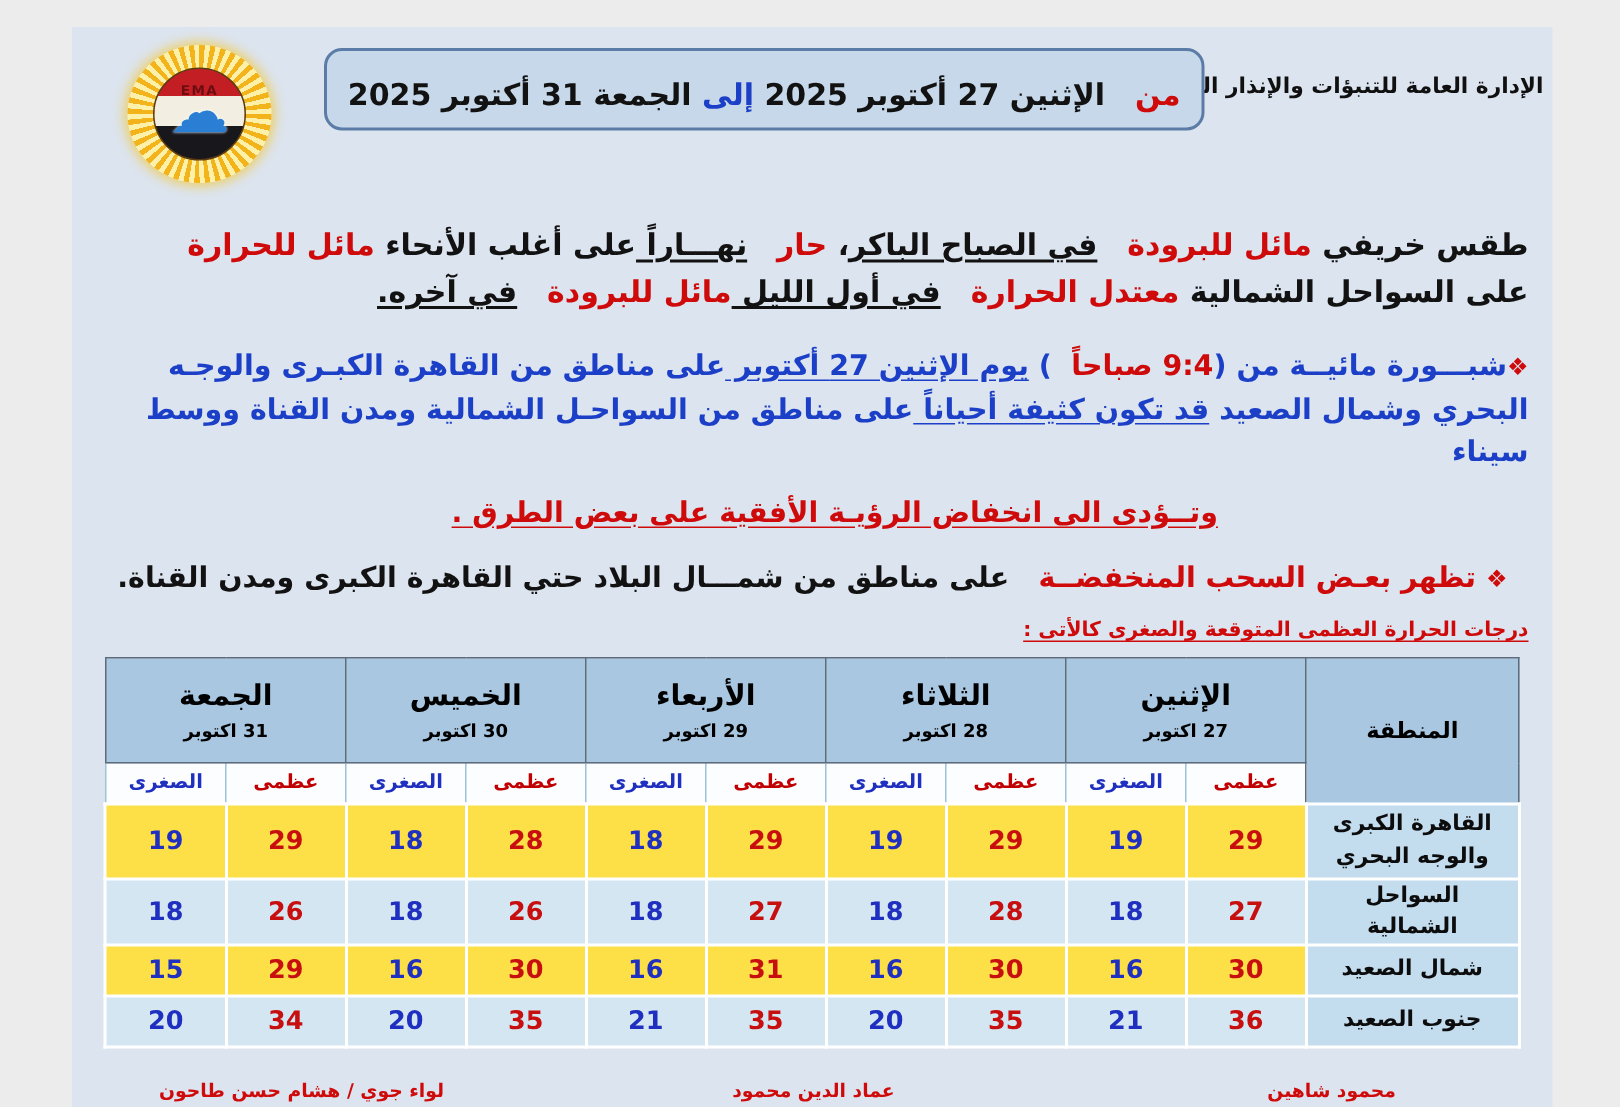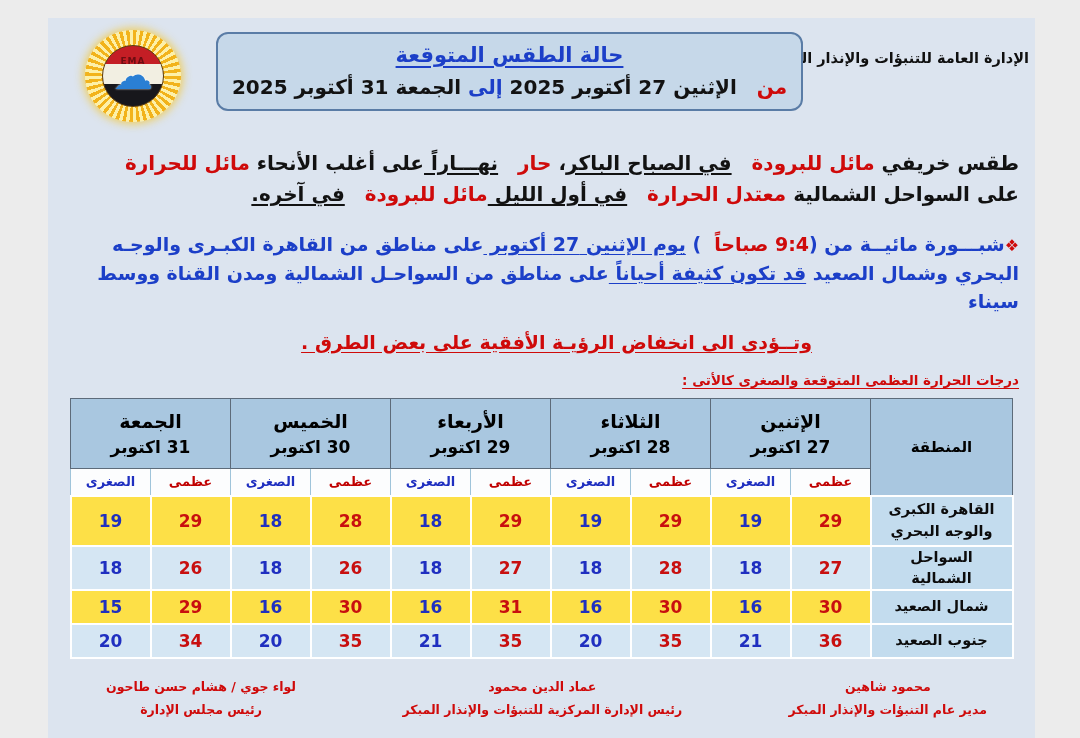--- a/index.html
+++ b/index.html
@@ -76,21 +76,21 @@
     text-decoration: underline; text-underline-offset: 3px;
   }
 
   
   table { width: 944px; margin: 10px auto 0 auto; border-collapse: collapse; table-layout: fixed; }
   .day-row th {
     background: #a9c7e0; border: 1px solid #5d6b7a;
     color: #000; height: 70px; text-align: center; vertical-align: middle;
   }
   .day-name { font-size: 19px; font-weight: bold; }
-  .day-date { font-size: 17px; font-weight: bold; margin-top: 5px; }
+  .day-date { font-size: 12px; font-weight: bold; margin-top: 5px; }
   .region-h { font-size: 15px; font-weight: bold; }
   .sub-row th {
     background: #fcfdfe; border: 1px solid #9fc4da;
     height: 27px; font-size: 13px; font-weight: bold; text-align: center;
   }
   .max-h { color: #c00000; }
   .min-h { color: #1f2fc0; }
   tbody th.region {
     background: #c3dcee; border: 2px solid #ffffff;
     font-size: 14.5px; font-weight: bold; color: #0c0c0c;
@@ -113,21 +113,20 @@
 </head>
 <body>
 
 <div class="page">
 
   <div class="header">
     <div class="org">
       <div>الإدارة العامة للتنبؤات والإنذار المبكر</div>
     </div>
     <div class="title-box">
-      <div class="title">حالة الطقس المتوقعة</div>
       <div class="date-line">
         <span class="r">من </span><span class="k">الإثنين 27 أكتوبر 2025 </span><span class="b">إلى </span><span class="k">الجمعة 31 أكتوبر 2025</span>
       </div>
     </div>
     <div class="logo-wrap">
       <div class="logo">
         <div class="sun"></div>
         <div class="globe">
           <div class="ema-text">EMA</div>
           <span class="cloud-icon">☁</span>
@@ -140,20 +139,24 @@
     <span class="k">طقس خريفي </span><span class="r">مائل للبرودة </span><span class="ku">في الصباح الباكر</span><span class="k">، </span><span class="r">حار </span><span class="ku">نهـــاراً </span><span class="k">على أغلب الأنحاء </span><span class="r">مائل للحرارة </span><span class="k">على السواحل الشمالية </span><span class="r">معتدل الحرارة </span><span class="ku">في أول الليل </span><span class="r">مائل للبرودة </span><span class="ku">في آخره.</span>
   </div>
 
   <div class="p2">
     <span class="diamond">❖</span><span class="b">شبـــورة مائيــة من (</span><span class="r">9:4 صباحاً</span><span class="b">) </span><span class="bu">يوم الإثنين 27 أكتوبر </span><span class="b">على مناطق من القاهرة الكبـرى والوجـه البحري وشمال الصعيد </span><span class="bu">قد تكون كثيفة أحياناً </span><span class="b">على مناطق من السواحـل الشمالية ومدن القناة ووسط سيناء</span>
     <div class="p2-line3">
       <span class="ru">وتــؤدى الى انخفاض الرؤيـة الأفقية على بعض الطرق .</span>
     </div>
   </div>
 
+  <div class="p3">
+    <span class="diamond">❖</span>
+    <span class="r">تظهر بعـض السحب المنخفضــة </span><span class="k">على مناطق من شمـــال البلاد حتي القاهرة الكبرى ومدن القناة.</span>
+  </div>
 
   <div class="caption">درجات الحرارة العظمى المتوقعة والصغرى كالأتى :</div>
 
   <table dir="rtl">
     <colgroup>
       <col style="width:142px">
       <col span="10" style="width:80px">
     </colgroup>
     <thead>
       <tr class="day-row">

